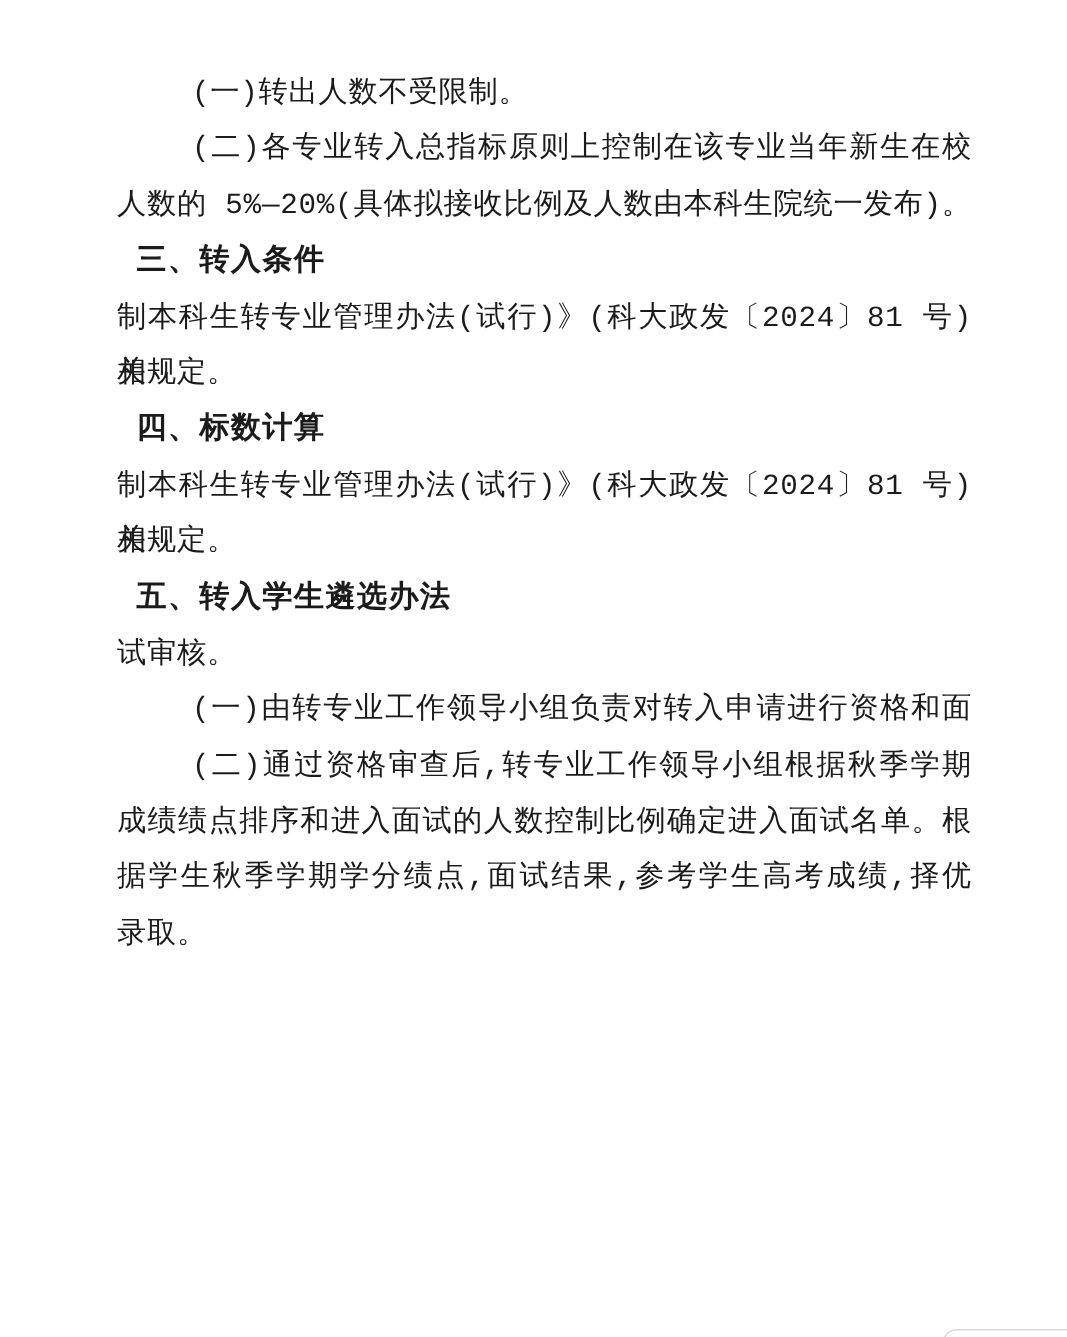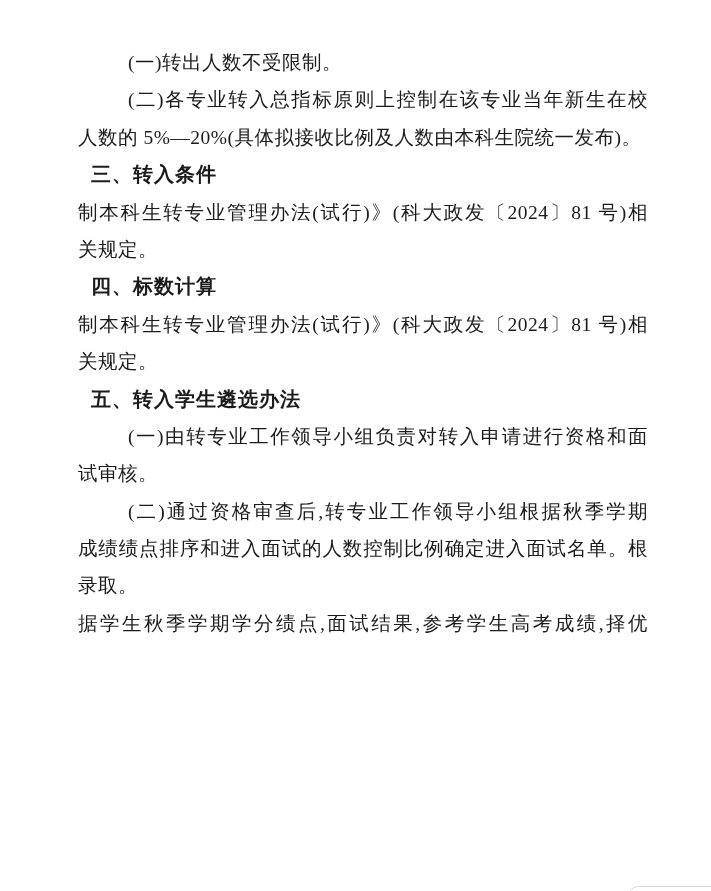--- a/index.html
+++ b/index.html
@@ -26,33 +26,34 @@
     top: 44px;
     width: 570px;
   }
   .line {
     font-size: 19.5px;
     line-height: 37.4px;
     height: 37.4px;
     letter-spacing: 0.5px;
     text-align: left;
     white-space: normal;
+    font-family: Liberation Mono, monospace;
   }
   
   .j {
     text-align: justify;
     text-align-last: justify;
   }
   
   .first {
     text-indent: 50px;
   }
   
   .h {
-    font-family: Liberation Sans, sans-serif;
+    font-family: Liberation Mono, monospace;
     font-weight: 700;
     font-size: 20px;
     margin-left: 13px;
     letter-spacing: 1px;
   }
   
   .corner-widget {
     position: absolute;
     left: 628px;
     top: 886px;
@@ -71,21 +72,21 @@
     <div class="line first">(一)转出人数不受限制。</div>
     <div class="line first j">(二)各专业转入总指标原则上控制在该专业当年新生在校</div>
     <div class="line">人数的 5%—20%(具体拟接收比例及人数由本科生院统一发布)。</div>
     <div class="line h">三、转入条件</div>
     <div class="line j">制本科生转专业管理办法(试行)》(科大政发〔2024〕81 号)相</div>
     <div class="line">关规定。</div>
     <div class="line h">四、标数计算</div>
     <div class="line j">制本科生转专业管理办法(试行)》(科大政发〔2024〕81 号)相</div>
     <div class="line">关规定。</div>
     <div class="line h">五、转入学生遴选办法</div>
+    <div class="line">试审核。</div>
     <div class="line first j">(一)由转专业工作领导小组负责对转入申请进行资格和面</div>
-    <div class="line">试审核。</div>
     <div class="line first j">(二)通过资格审查后,转专业工作领导小组根据秋季学期</div>
     <div class="line j">成绩绩点排序和进入面试的人数控制比例确定进入面试名单。根</div>
+    <div class="line j">据学生秋季学期学分绩点,面试结果,参考学生高考成绩,择优</div>
     <div class="line">录取。</div>
-    <div class="line j">据学生秋季学期学分绩点,面试结果,参考学生高考成绩,择优</div>
   </div>
   <div class="corner-widget"></div>
 </div>
 
 </body></html>

